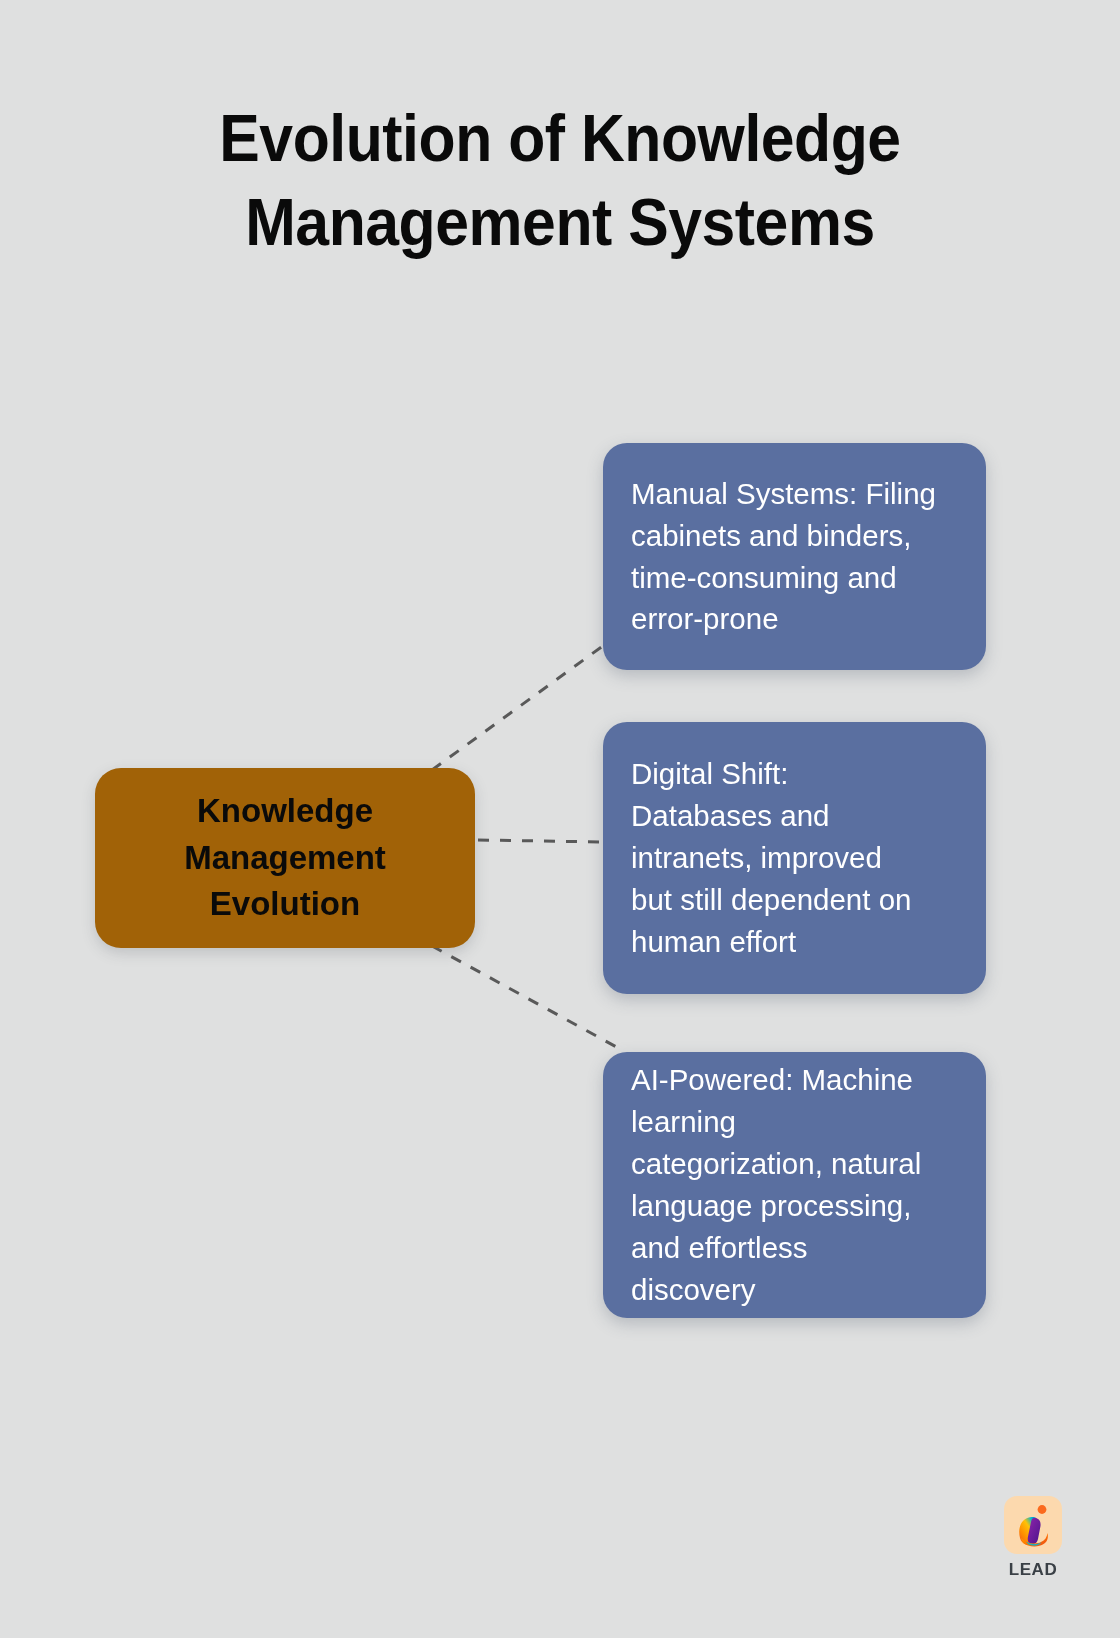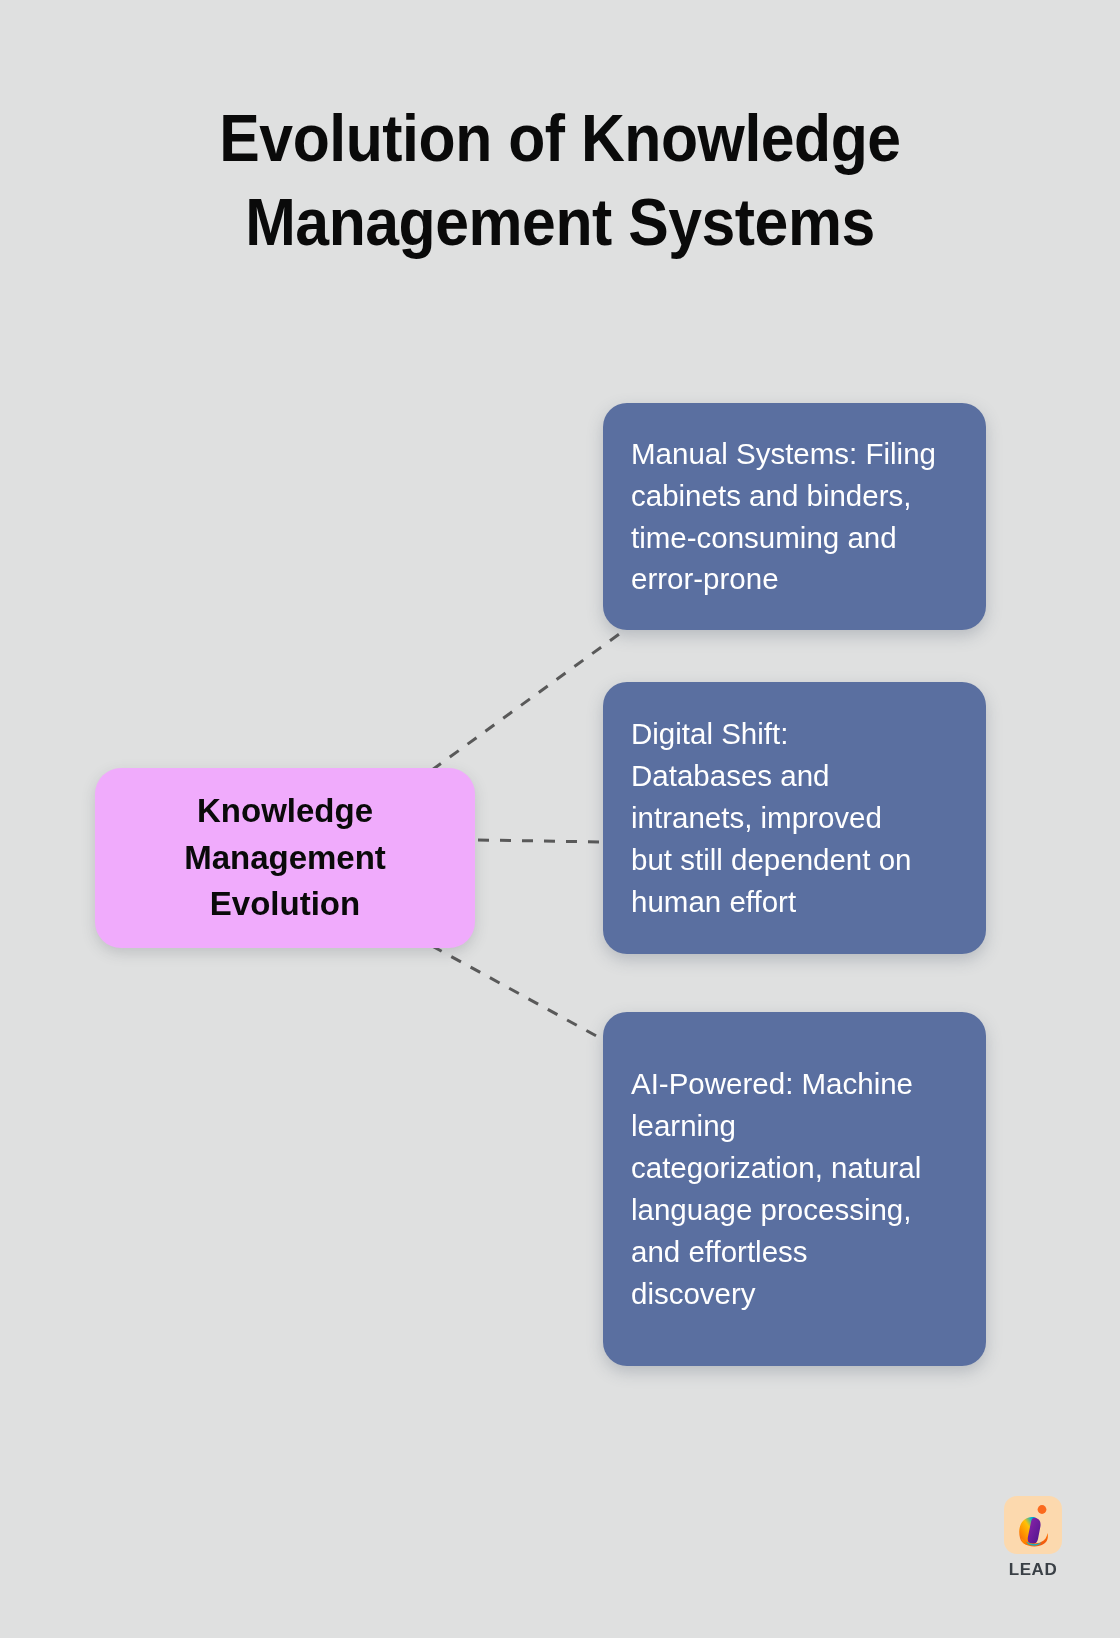--- a/index.html
+++ b/index.html
@@ -50,21 +50,21 @@
     pointer-events: none;
   }
 
   
   .center-node {
     position: absolute;
     left: 95px;
     top: 768px;
     width: 380px;
     height: 180px;
-    background: #f0abfc;
+    background: #a16207;
     border-radius: 26px;
     box-shadow: 0 5px 14px rgba(80, 88, 96, 0.22);
     display: flex;
     align-items: center;
     justify-content: center;
     padding: 0 26px;
   }
 
   .center-node-label {
     font-family: "Liberation Sans Narrow", "Liberation Sans", sans-serif;
@@ -79,35 +79,36 @@
   
   .branch-node {
     position: absolute;
     left: 603px;
     width: 383px;
     background: #5a6fa0;
     border-radius: 24px;
     box-shadow: 0 6px 16px rgba(70, 80, 100, 0.26);
     display: flex;
     align-items: center;
+    margin-top: 40px;
   }
 
   .branch-node-label {
     color: #ffffff;
     font-family: "Liberation Sans", sans-serif;
     font-weight: 400;
     font-size: 29.5px;
     line-height: 1.42;
     padding: 0 28px;
     white-space: pre-line;
   }
 
   #branch-0 { top: 403px;  height: 227px; }
   #branch-1 { top: 682px;  height: 272px; align-items: center; }
-  #branch-2 { top: 1012px; height: 354px; }
+  #branch-2 { top: 1012px; height: 266px; }
 
   
   .logo {
     position: absolute;
     left: 1002px;
     top: 1496px;
     width: 62px;
     display: flex;
     flex-direction: column;
     align-items: center;

